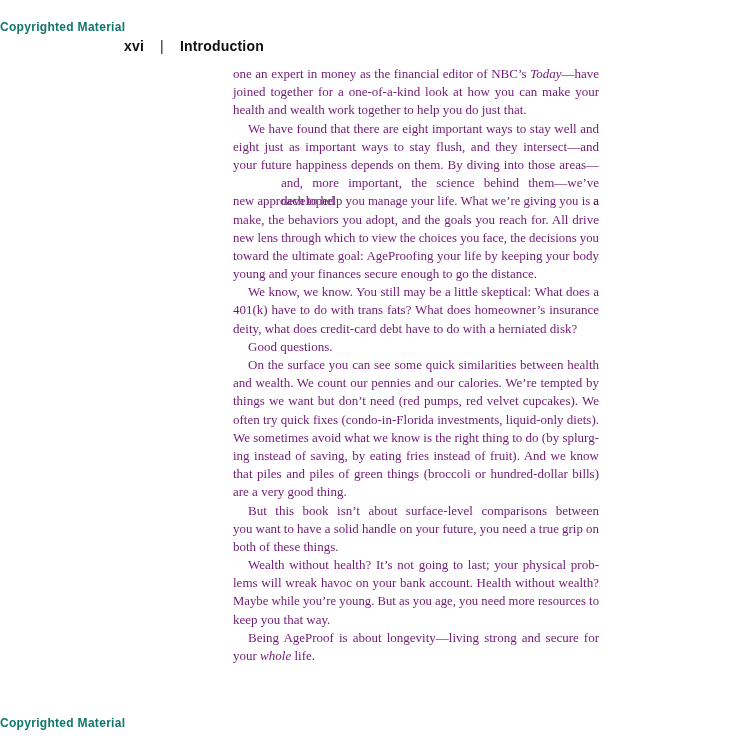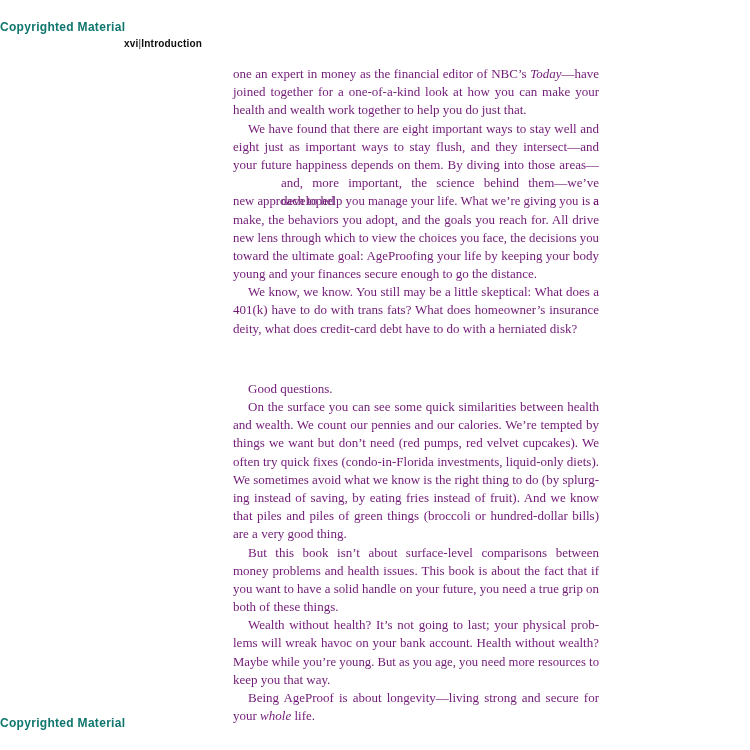--- a/index.html
+++ b/index.html
@@ -27,23 +27,23 @@
     color: #0f766e;
   }
   .copyright.top { top: 20px; }
   .copyright.bottom { top: 716px; }
   .page-header {
     position: absolute;
     left: 124px;
     top: 38px;
     display: flex;
     align-items: center;
-    gap: 0;
+    gap: 16px;
     font-family: "Liberation Sans", sans-serif;
-    font-size: 10px;
+    font-size: 14px;
     font-weight: 700;
     letter-spacing: 0.2px;
     color: #0d0d0d;
   }
   .page-header .sep {
     font-weight: 400;
     color: #222;
     transform: scaleY(1.05);
   }
   .body-text {
@@ -88,31 +88,30 @@
       <div class="line" style="text-align: justify; text-align-last: justify;"><span class="line-inner" style="white-space: normal; display: inline;">your future happiness depends on them. By diving into those areas—</span></div>
       <div class="line" style="text-align: justify; text-align-last: justify; margin-left: 48px;"><span class="line-inner" style="white-space: normal; display: inline;">and, more important, the science behind them—we’ve developed a</span></div>
       <div class="line"><span class="line-inner" style="transform-origin: left center; transform: scaleX(0.98111);">new approach to help you manage your life. What we’re giving you is a</span></div>
       <div class="line" style="text-align: justify; text-align-last: justify;"><span class="line-inner" style="white-space: normal; display: inline;">make, the behaviors you adopt, and the goals you reach for. All drive</span></div>
       <div class="line"><span class="line-inner" style="transform-origin: left center; transform: scaleX(0.983293);">new lens through which to view the choices you face, the decisions you</span></div>
       <div class="line" style="text-align: justify; text-align-last: justify;"><span class="line-inner" style="white-space: normal; display: inline;">toward the ultimate goal: AgeProofing your life by keeping your body</span></div>
       <div class="line"><span class="line-inner">young and your finances secure enough to go the distance.</span></div>
       <div class="line" style="padding-left: 15px; text-align: justify; text-align-last: justify;"><span class="line-inner" style="white-space: normal; display: inline;">We know, we know. You still may be a little skeptical: What does a</span></div>
       <div class="line" style="text-align: justify; text-align-last: justify;"><span class="line-inner" style="white-space: normal; display: inline;">401(k) have to do with trans fats? What does homeowner’s insurance</span></div>
       <div class="line"><span class="line-inner">deity, what does credit-card debt have to do with a herniated disk?</span></div>
-      <div class="line" style="padding-left: 15px; margin-top: 42px;"><span class="line-inner">Good questions.</span></div>
+      <div class="line" style="padding-left: 15px;"><span class="line-inner">Good questions.</span></div>
       <div class="line" style="padding-left: 15px; text-align: justify; text-align-last: justify;"><span class="line-inner" style="white-space: normal; display: inline;">On the surface you can see some quick similarities between health</span></div>
       <div class="line" style="text-align: justify; text-align-last: justify;"><span class="line-inner" style="white-space: normal; display: inline;">and wealth. We count our pennies and our calories. We’re tempted by</span></div>
       <div class="line" style="text-align: justify; text-align-last: justify;"><span class="line-inner" style="white-space: normal; display: inline;">things we want but don’t need (red pumps, red velvet cupcakes). We</span></div>
       <div class="line" style="text-align: justify; text-align-last: justify;"><span class="line-inner" style="white-space: normal; display: inline;">often try quick fixes (condo-in-Florida investments, liquid-only diets).</span></div>
       <div class="line" style="text-align: justify; text-align-last: justify;"><span class="line-inner" style="white-space: normal; display: inline;">We sometimes avoid what we know is the right thing to do (by splurg-</span></div>
       <div class="line" style="text-align: justify; text-align-last: justify;"><span class="line-inner" style="white-space: normal; display: inline;">ing instead of saving, by eating fries instead of fruit). And we know</span></div>
       <div class="line" style="text-align: justify; text-align-last: justify;"><span class="line-inner" style="white-space: normal; display: inline;">that piles and piles of green things (broccoli or hundred-dollar bills)</span></div>
       <div class="line"><span class="line-inner">are a very good thing.</span></div>
       <div class="line" style="padding-left: 15px; text-align: justify; text-align-last: justify;"><span class="line-inner" style="white-space: normal; display: inline;">But this book isn’t about surface-level comparisons between</span></div>
-      <div class="line" style="text-align: justify; text-align-last: justify;"><span class="line-inner" style="white-space: normal; display: inline;">money problems and health issues. This book is about the fact that if</span></div>
       <div class="line"><span class="line-inner" style="transform-origin: left center; transform: scaleX(0.991954);">you want to have a solid handle on your future, you need a true grip on</span></div>
       <div class="line"><span class="line-inner">both of these things.</span></div>
       <div class="line" style="padding-left: 15px; text-align: justify; text-align-last: justify;"><span class="line-inner" style="white-space: normal; display: inline;">Wealth without health? It’s not going to last; your physical prob-</span></div>
       <div class="line" style="text-align: justify; text-align-last: justify;"><span class="line-inner" style="white-space: normal; display: inline;">lems will wreak havoc on your bank account. Health without wealth?</span></div>
       <div class="line"><span class="line-inner" style="transform-origin: left center; transform: scaleX(0.978569);">Maybe while you’re young. But as you age, you need more resources to</span></div>
       <div class="line"><span class="line-inner">keep you that way.</span></div>
       <div class="line" style="padding-left: 15px; text-align: justify; text-align-last: justify;"><span class="line-inner" style="white-space: normal; display: inline;">Being AgeProof is about longevity—living strong and secure for</span></div>
       <div class="line"><span class="line-inner">your <i>whole</i> life.</span></div>
     </div>
 

